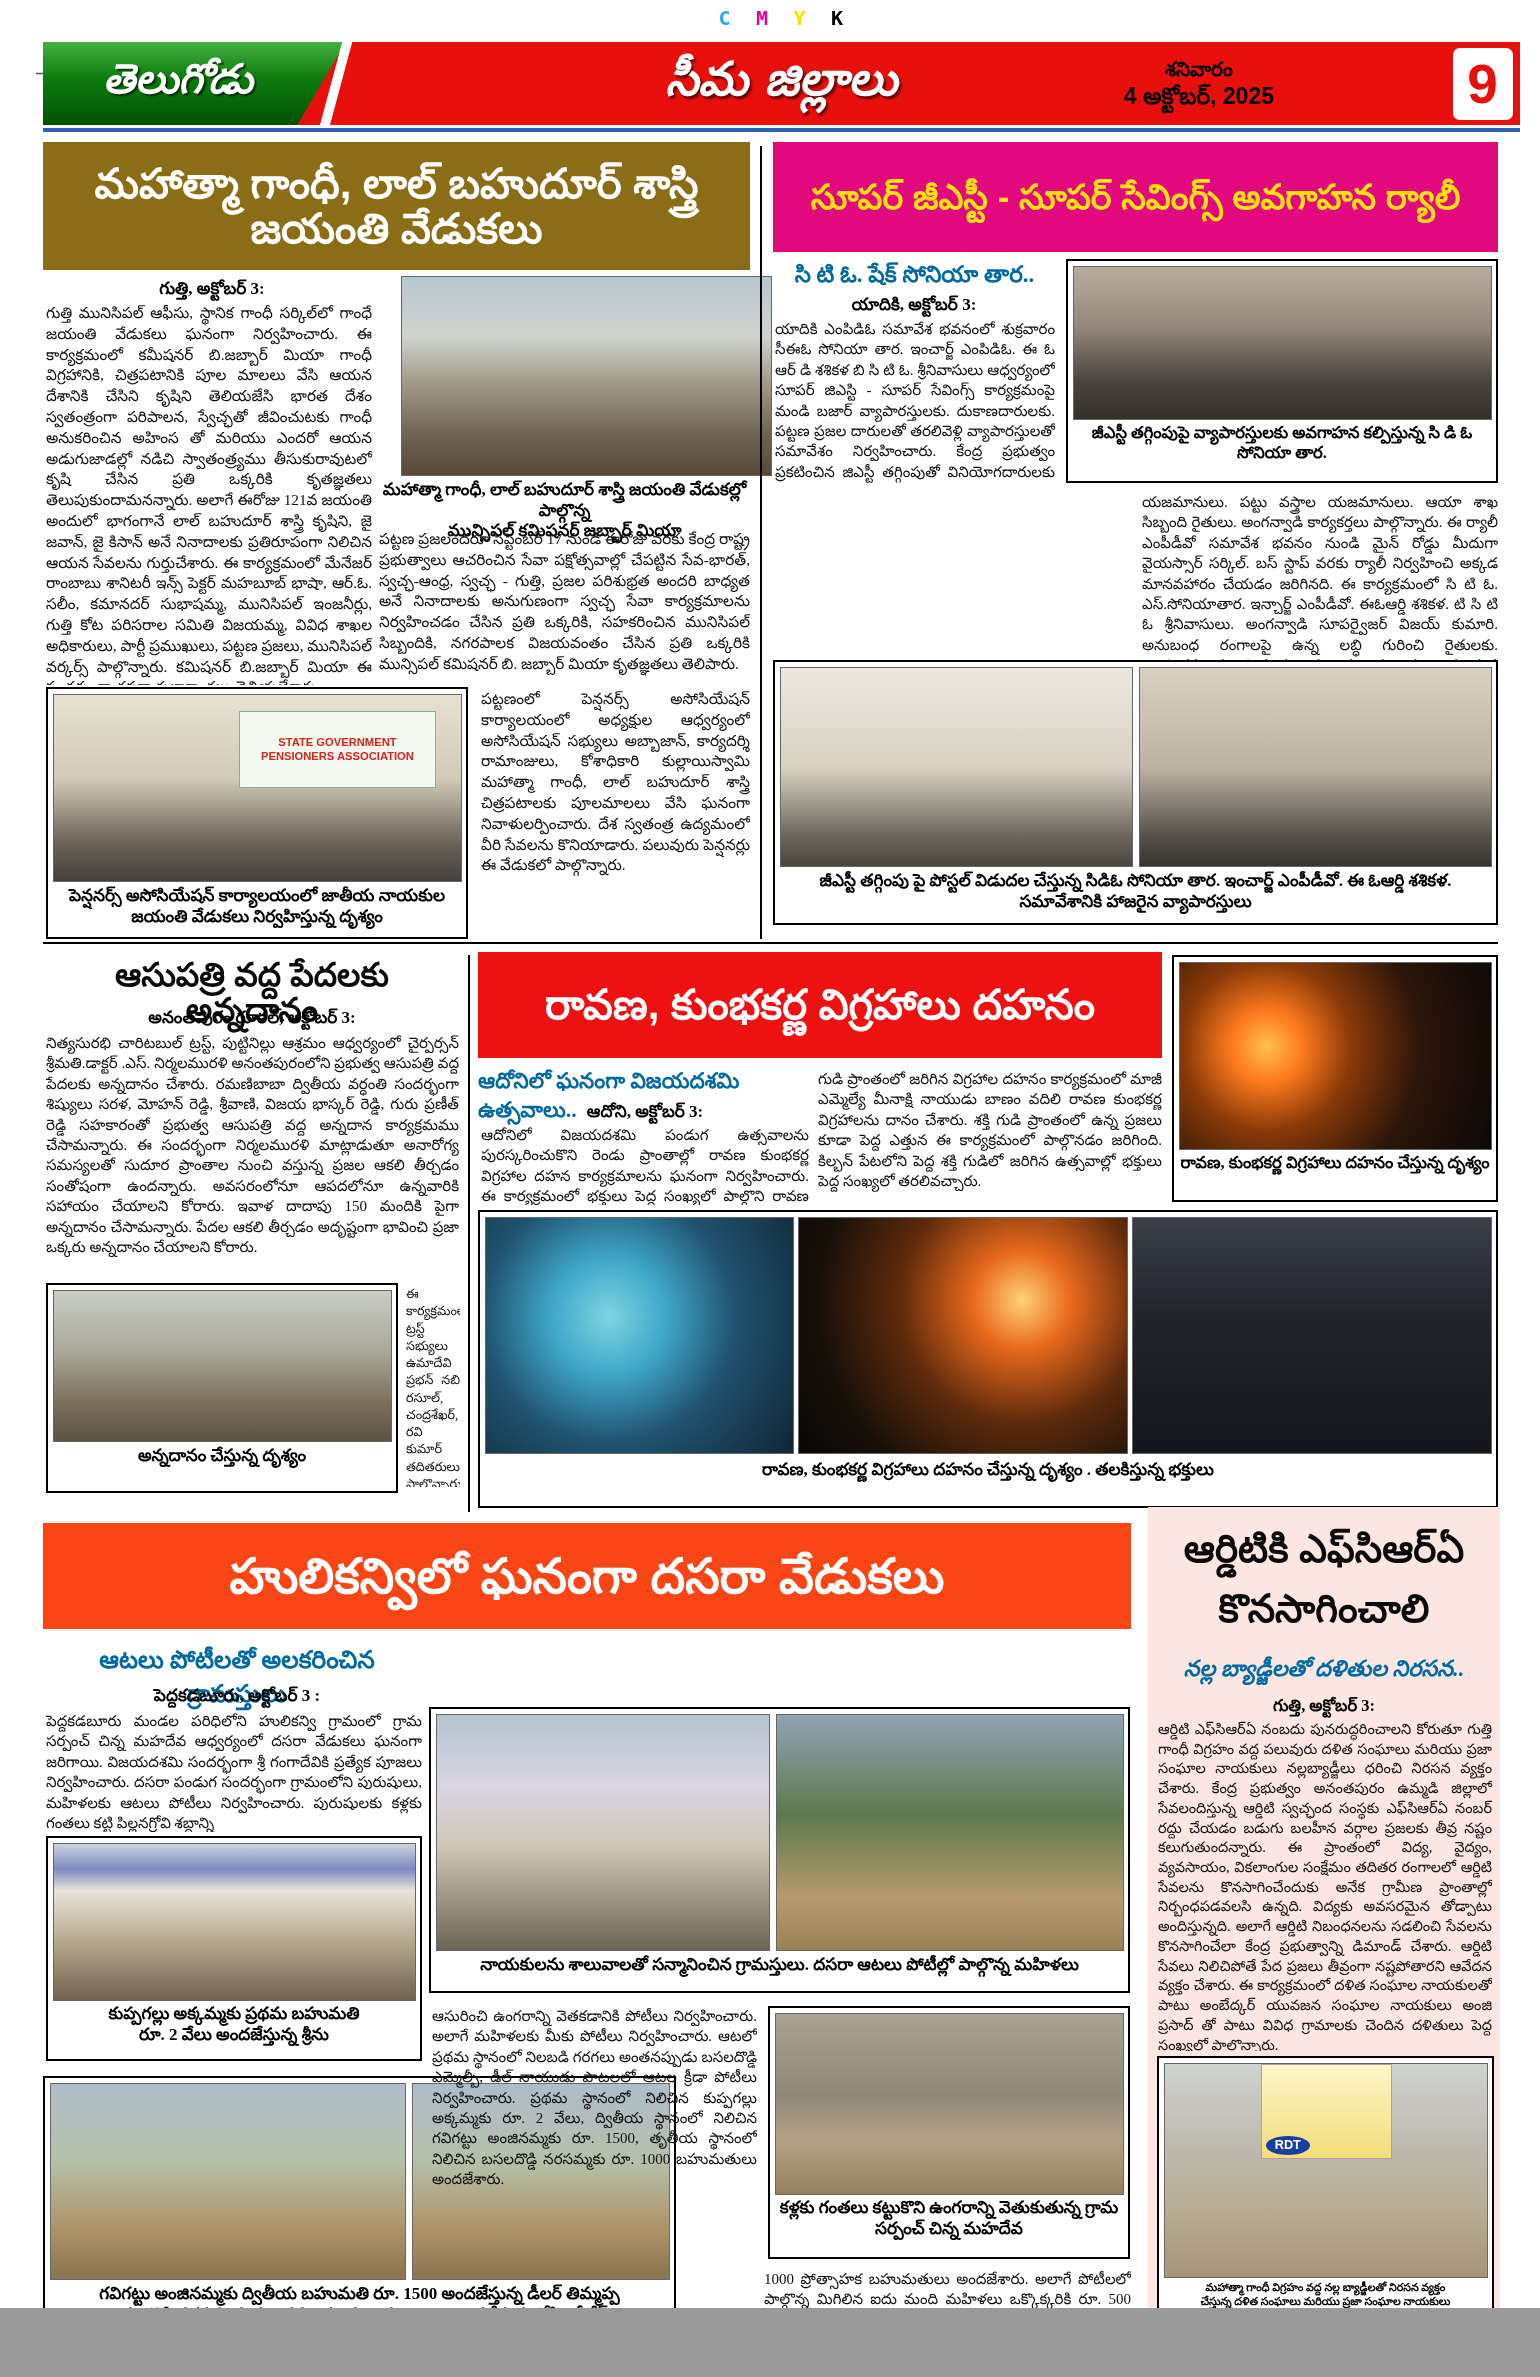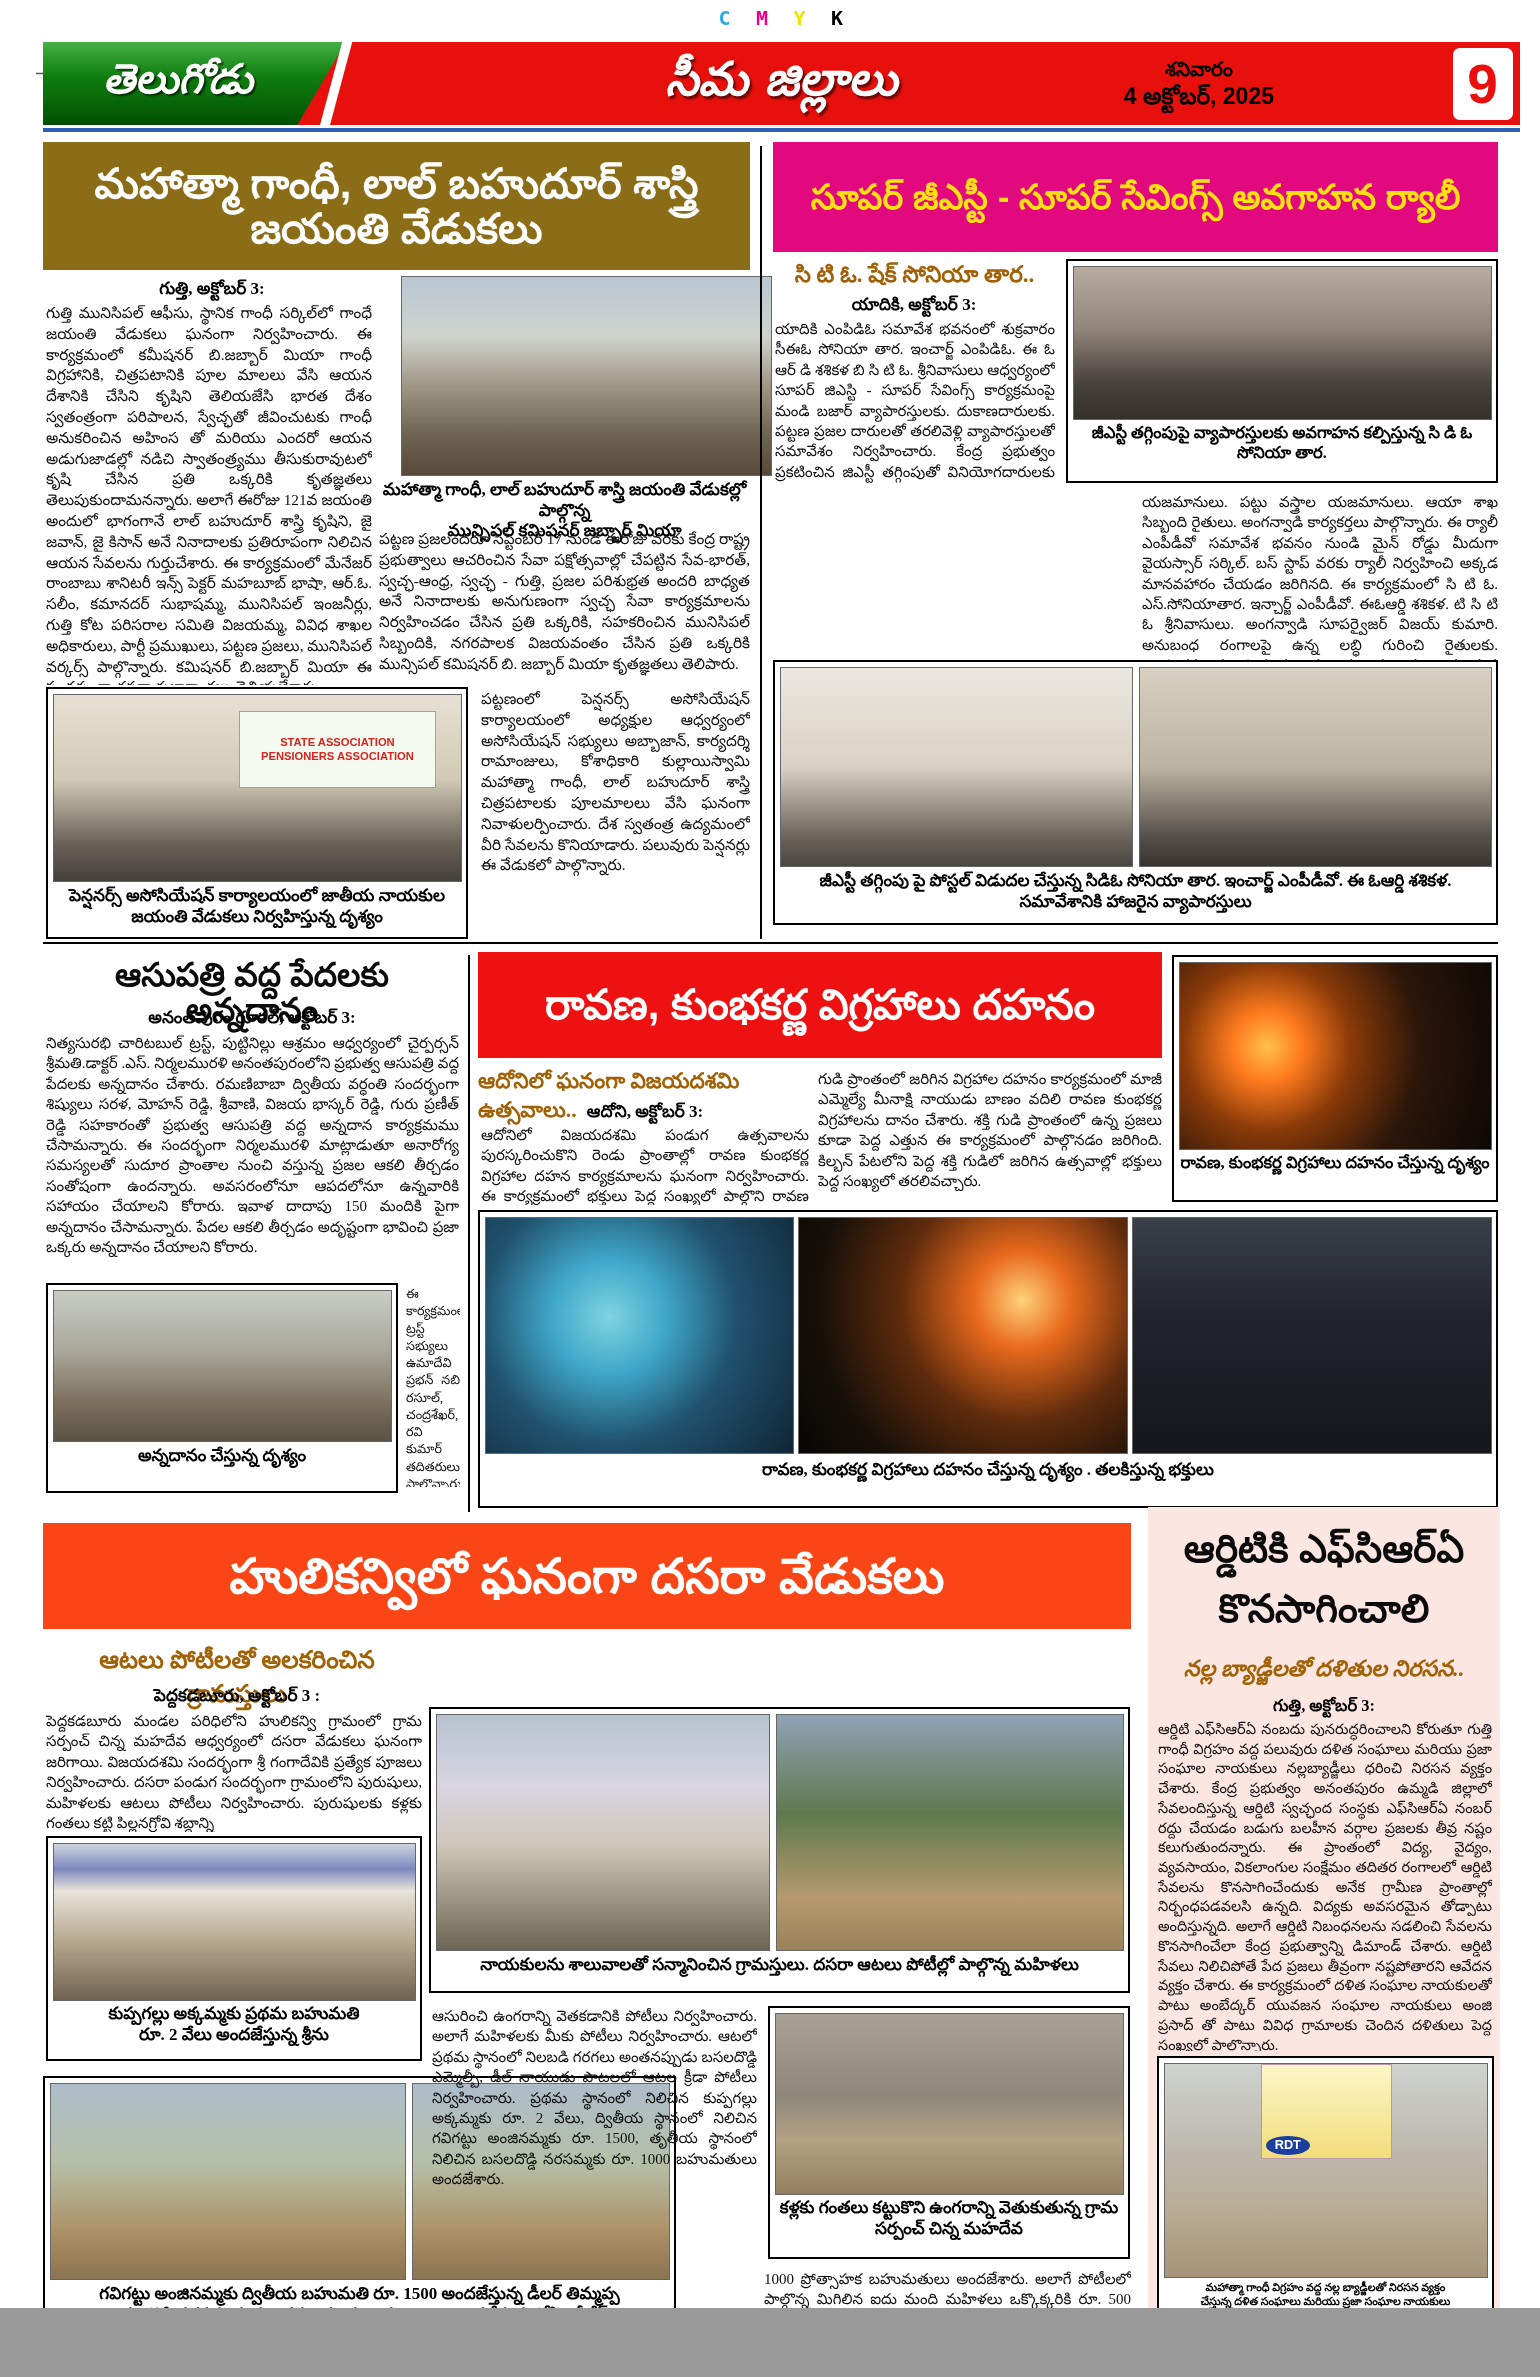--- a/index.html
+++ b/index.html
@@ -30,21 +30,21 @@
   
   .bar{display:flex;align-items:center;justify-content:center;text-align:center;font-weight:bold;line-height:1.08;}
   .bar-gandhi{background:#8a6d16;color:#fff;font-size:42px;}
   .bar-gst{background:#e2097e;color:#ffe013;font-size:35px;}
   .bar-ravana{background:#ee1111;color:#fff;font-size:42px;}
   .bar-dasara{background:#fa4616;color:#fff;font-size:49px;}
   .hl-black{color:#0b0b0b;font-weight:bold;text-align:center;line-height:1.05;}
   
   .bd{font-family:"Liberation Serif",serif;font-size:15.3px;line-height:1.36;text-align:justify;color:#0d0d0d;overflow:hidden;}
   .dl{font-family:"Liberation Serif",serif;font-weight:bold;text-align:center;font-size:17px;color:#000;}
-  .sh{font-family:"Liberation Serif",serif;font-weight:bold;text-align:center;color:#a16207;}
+  .sh{font-family:"Liberation Serif",serif;font-weight:bold;text-align:center;color:#0369a1;}
   .cap{font-family:"Liberation Serif",serif;font-weight:bold;text-align:center;font-size:17px;line-height:1.22;color:#000;}
   
   .pbox{border:2.2px solid #000;background:#fff;padding:4.5px;}
   .ph{position:relative;width:100%;border:0.7px solid #666;box-sizing:border-box;overflow:hidden;}
   .ph-street{background:linear-gradient(180deg,#b9c7d2 0%,#cfd3cd 30%,#9f9685 55%,#6e6353 80%,#57493a 100%);}
   .ph-crowdhall{background:linear-gradient(180deg,#b8aca0 0%,#93867b 40%,#4a443e 75%,#332f2b 100%);}
   .ph-meet{background:linear-gradient(180deg,#dedacd 0%,#cbc4b2 55%,#403c37 82%,#2c2925 100%);}
   .ph-hall2{background:linear-gradient(180deg,#ece8e0 0%,#d9d2c4 50%,#6b655c 85%,#4a453e 100%);}
   .ph-hall3{background:linear-gradient(180deg,#d8d0c2 0%,#bdb3a2 50%,#55504a 85%,#38342f 100%);}
   .ph-pension{background:linear-gradient(180deg,#e6e1d3 0%,#d2cab6 45%,#6a6158 80%,#43403a 100%);}
@@ -106,21 +106,21 @@
   <div class="abs bd" style="left:46px;top:303px;width:326px;height:382px">గుత్తి మునిసిపల్ ఆఫీసు, స్థానిక గాంధీ సర్కిల్‌లో గాంధే జయంతి వేడుకలు ఘనంగా నిర్వహించారు. ఈ కార్యక్రమంలో కమీషనర్ బి.జబ్బార్ మియా గాంధీ విగ్రహానికి, చిత్రపటానికి పూల మాలలు వేసి ఆయన దేశానికి చేసిని కృషిని తెలియజేసి భారత దేశం స్వతంత్రంగా పరిపాలన, స్వేచ్ఛతో జీవించుటకు గాంధీ అనుకరించిన అహింస తో మరియు ఎందరో ఆయన అడుగుజాడల్లో నడిచి స్వాతంత్ర్యము తీసుకురావుటలో కృషి చేసిన ప్రతి ఒక్కరికి కృతజ్ఞతలు తెలుపుకుందామనన్నారు. అలాగే ఈరోజు 121వ జయంతి అందులో భాగంగానే లాల్ బహుదూర్ శాస్త్రి కృషిని, జై జవాన్, జై కిసాన్ అనే నినాదాలకు ప్రతిరూపంగా నిలిచిన ఆయన సేవలను గుర్తుచేశారు. ఈ కార్యక్రమంలో మేనేజర్ రాంబాబు శానిటరీ ఇన్స్ పెక్టర్ మహబూబ్ భాషా, ఆర్.ఓ. సలీం, కమానదర్ సుభాషమ్మ, మునిసిపల్ ఇంజనీర్లు, గుత్తి కోట పరిసరాల సమితి విజయమ్మ, వివిధ శాఖల అధికారులు, పార్టీ ప్రముఖులు, పట్టణ ప్రజలు, మునిసిపల్ వర్కర్స్ పాల్గొన్నారు. కమిషనర్ బి.జబ్బార్ మియా ఈ సందర్భంగా దసరా శుభాకాంక్షలు తెలియజేశారు.</div>
   <div class="abs ph ph-street" style="left:379px;top:276px;width:371px;height:200px"></div>
   <div class="abs cap" style="left:379px;top:480px;width:371px">
     <span>మహాత్మా గాంధీ, లాల్ బహుదూర్ శాస్త్రి జయంతి వేడుకల్లో పాల్గొన్న</span><br>
     <span>మున్సిపల్ కమిషనర్ జబ్బార్ మియా</span>
   </div>
   <div class="abs bd" style="left:379px;top:529px;width:371px;height:155px">పట్టణ ప్రజలందరూ సెప్టెంబర్ 17 నుండి ఈరోజు వరకు కేంద్ర రాష్ట్ర ప్రభుత్వాలు ఆచరించిన సేవా పక్షోత్సవాల్లో చేపట్టిన సేవ-భారత్, స్వచ్ఛ-ఆంధ్ర, స్వచ్ఛ - గుత్తి, ప్రజల పరిశుభ్రత అందరి బాధ్యత అనే నినాదాలకు అనుగుణంగా స్వచ్ఛ సేవా కార్యక్రమాలను నిర్వహించడం చేసిన ప్రతి ఒక్కరికి, సహకరించిన మునిసిపల్ సిబ్బందికి, నగరపాలక విజయవంతం చేసిన ప్రతి ఒక్కరికి మున్సిపల్ కమిషనర్ బి. జబ్బార్ మియా కృతజ్ఞతలు తెలిపారు.</div>
   <div class="abs pbox" style="left:46px;top:687px;width:422px;height:252px">
     <div class="ph ph-pension" style="height:188px">
       <div class="banner1">
-        <span>STATE ASSOCIATION</span>
+        <span>STATE GOVERNMENT</span>
         <span>PENSIONERS ASSOCIATION</span>
       </div>
     </div>
     <div class="cap" style="margin-top:4.5px">
       <span>పెన్షనర్స్ అసోసియేషన్ కార్యాలయంలో జాతీయ నాయకుల</span><br>
       <span>జయంతి వేడుకలు నిర్వహిస్తున్న దృశ్యం</span>
     </div>
   </div>
   <div class="abs bd" style="left:481px;top:689px;width:269px;height:250px">పట్టణంలో పెన్షనర్స్ అసోసియేషన్ కార్యాలయంలో అధ్యక్షుల ఆధ్వర్యంలో అసోసియేషన్ సభ్యులు అబ్బాజాన్, కార్యదర్శి రామాంజులు, కోశాధికారి కుల్లాయిస్వామి మహాత్మా గాంధీ, లాల్ బహుదూర్ శాస్త్రి చిత్రపటాలకు పూలమాలలు వేసి ఘనంగా నివాళులర్పించారు. దేశ స్వతంత్ర ఉద్యమంలో వీరి సేవలను కొనియాడారు. పలువురు పెన్షనర్లు ఈ వేడుకలో పాల్గొన్నారు.</div>
 

